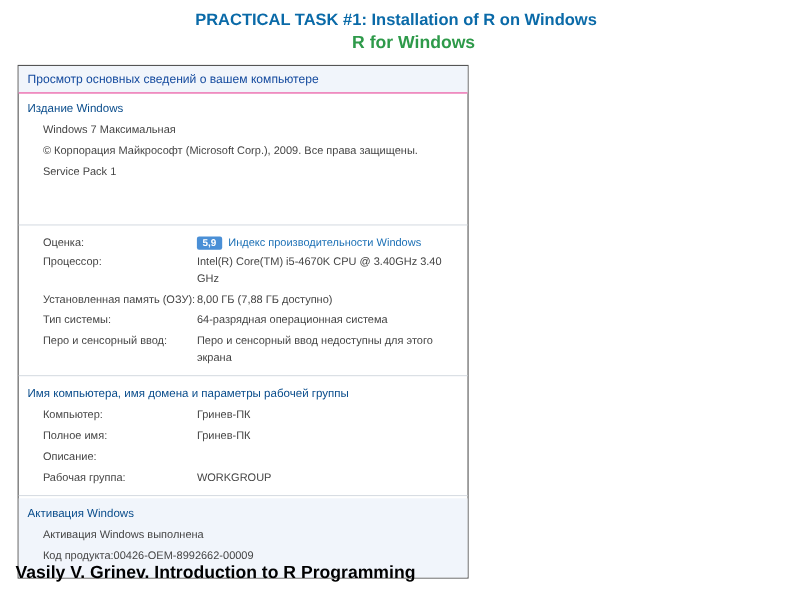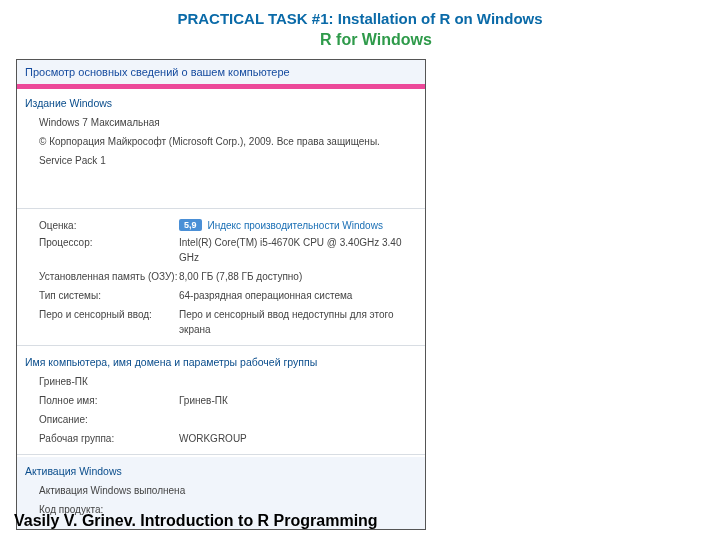--- a/index.html
+++ b/index.html
@@ -30,21 +30,21 @@
   .panel {
     margin-left: 16px;
     width: 410px;
     border: 1px solid #555;
     background: #fff;
     font-size: 10px;
     color: #333;
   }
   .panel-header {
     background: #f1f5fb;
-    border-bottom: 5px solid #ec4899;
+    border-bottom: 1px solid #ec4899;
     padding: 6px 8px;
     font-size: 11px;
     color: #144a9e;
   }
   .section {
     padding: 6px 0 4px 0;
   }
   .section-title {
     color: #0a4d8c;
     font-size: 10.5px;
@@ -151,20 +151,21 @@
       <span class="label">Перо и сенсорный ввод:</span>
       <span class="value">Перо и сенсорный ввод недоступны для этого экрана</span>
     </div>
   </div>
 
   <div class="divider"></div>
 
   <div class="section">
     <div class="section-title">Имя компьютера, имя домена и параметры рабочей группы</div>
     <div class="row">
+      <span class="label">Компьютер:</span>
       <span class="value">Гринев-ПК</span>
     </div>
     <div class="row">
       <span class="label">Полное имя:</span>
       <span class="value">Гринев-ПК</span>
     </div>
     <div class="row">
       <span class="label">Описание:</span>
       <span class="value"></span>
     </div>
@@ -176,17 +177,18 @@
 
   <div class="divider"></div>
 
   <div class="activation">
     <div class="section-title">Активация Windows</div>
     <div class="row single">
         <span class="value">Активация Windows выполнена</span>
       </div>
     <div class="row single">
       <span class="value">Код продукта: </span>
+      <span class="value">00426-OEM-8992662-00009</span>
     </div>
   </div>
 </div>
 
 <div class="footer">Vasily V. Grinev. Introduction to R Programming</div>
 
 </body></html>

